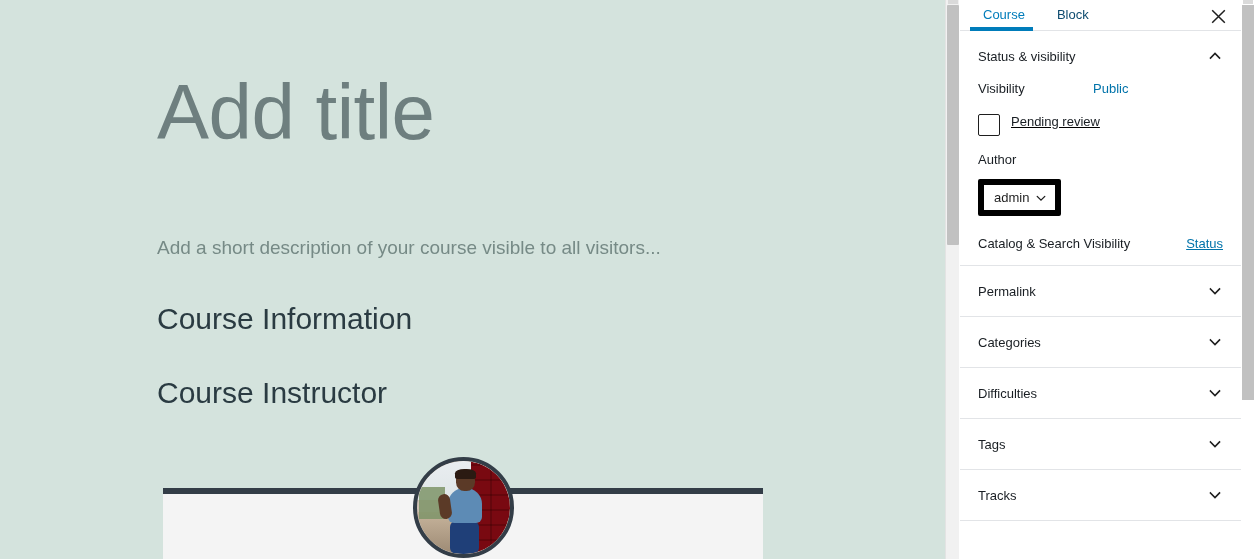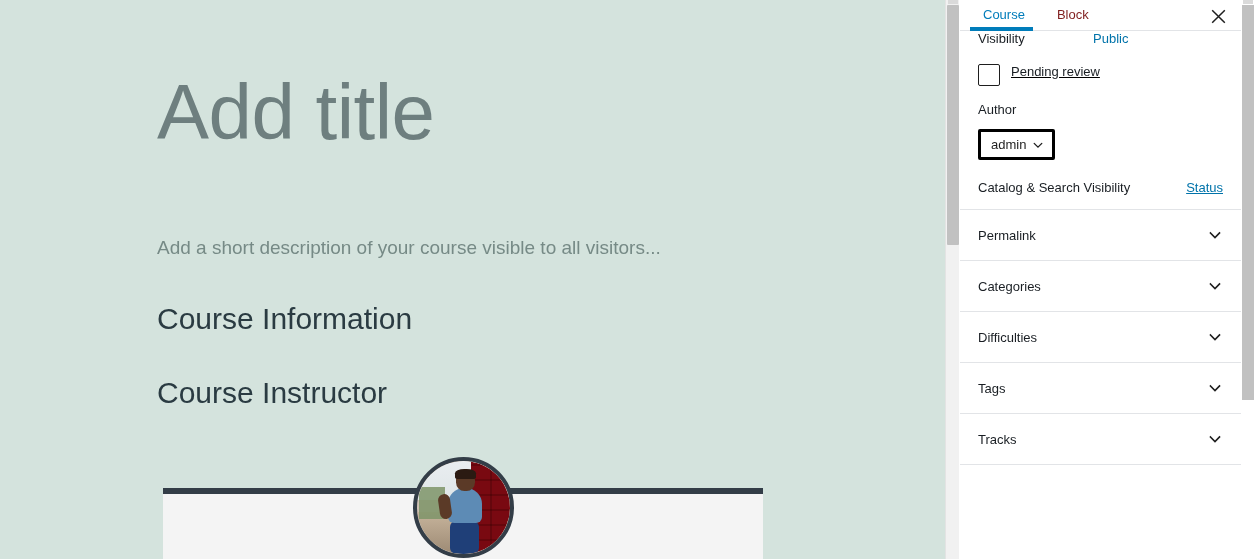--- a/index.html
+++ b/index.html
@@ -118,21 +118,21 @@
     height: 31px;
     border-bottom: 1px solid #e2e4e7;
     display: flex;
     align-items: flex-start;
   }
   .tabs { display: flex; height: 31px; }
   .tab {
     position: relative;
     padding: 4px 14px 0 18px;
     font-size: 13px;
-    color: #7f1d1d;
+    color: #0c4a6e;
     line-height: 22px;
     cursor: pointer;
     height: 31px;
   }
   .tab.active { color: #007cba; font-weight: 400; padding-left: 23px; }
   .tab.active::after {
     content: "";
     position: absolute;
     left: 10px; right: 6px; bottom: 0;
     height: 4px;
@@ -184,21 +184,21 @@
     background: #fff;
     cursor: pointer;
   }
   .check-label { font-size: 13px; color: #191e23; margin-left: 11px; }
 
   .field-label { font-size: 13px; color: #191e23; margin-bottom: 12px; }
   .select-box {
     display: inline-flex;
     align-items: center;
     gap: 6px;
-    border: 3px solid #000000;
+    border: 6px solid #000000;
     border-radius: 2px;
     padding: 5px 8px 5px 10px;
     font-size: 13px;
     color: #1e1e1e;
     background: #fff;
     cursor: pointer;
     min-width: 68px;
   }
 
   .catalog-row {
@@ -281,20 +281,28 @@
         <div class="tab">Block</div>
       </div>
       <div class="close-btn">
         <svg width="15" height="15" viewBox="0 0 15 15">
           <path d="M1.2 1.2 L13.8 13.8 M13.8 1.2 L1.2 13.8" stroke="#1e1e1e" stroke-width="1.5" fill="none"></path>
         </svg>
       </div>
     </div>
 
     <div class="panel">
+      <div class="panel-header">
+        <span class="panel-title">Status &amp; visibility</span>
+        <span class="chev">
+          <svg width="16" height="16" viewBox="0 0 16 16">
+            <path d="M3.5 10 L8 5.5 L12.5 10" stroke="#1e1e1e" stroke-width="1.6" fill="none" stroke-linecap="square"></path>
+          </svg>
+        </span>
+      </div>
 
       <div class="panel-body">
         <div class="row">
           <span class="row-label">Visibility</span>
           <button class="row-value">Public</button>
         </div>
 
 
         <div class="check-row">
           <span class="checkbox"></span>

